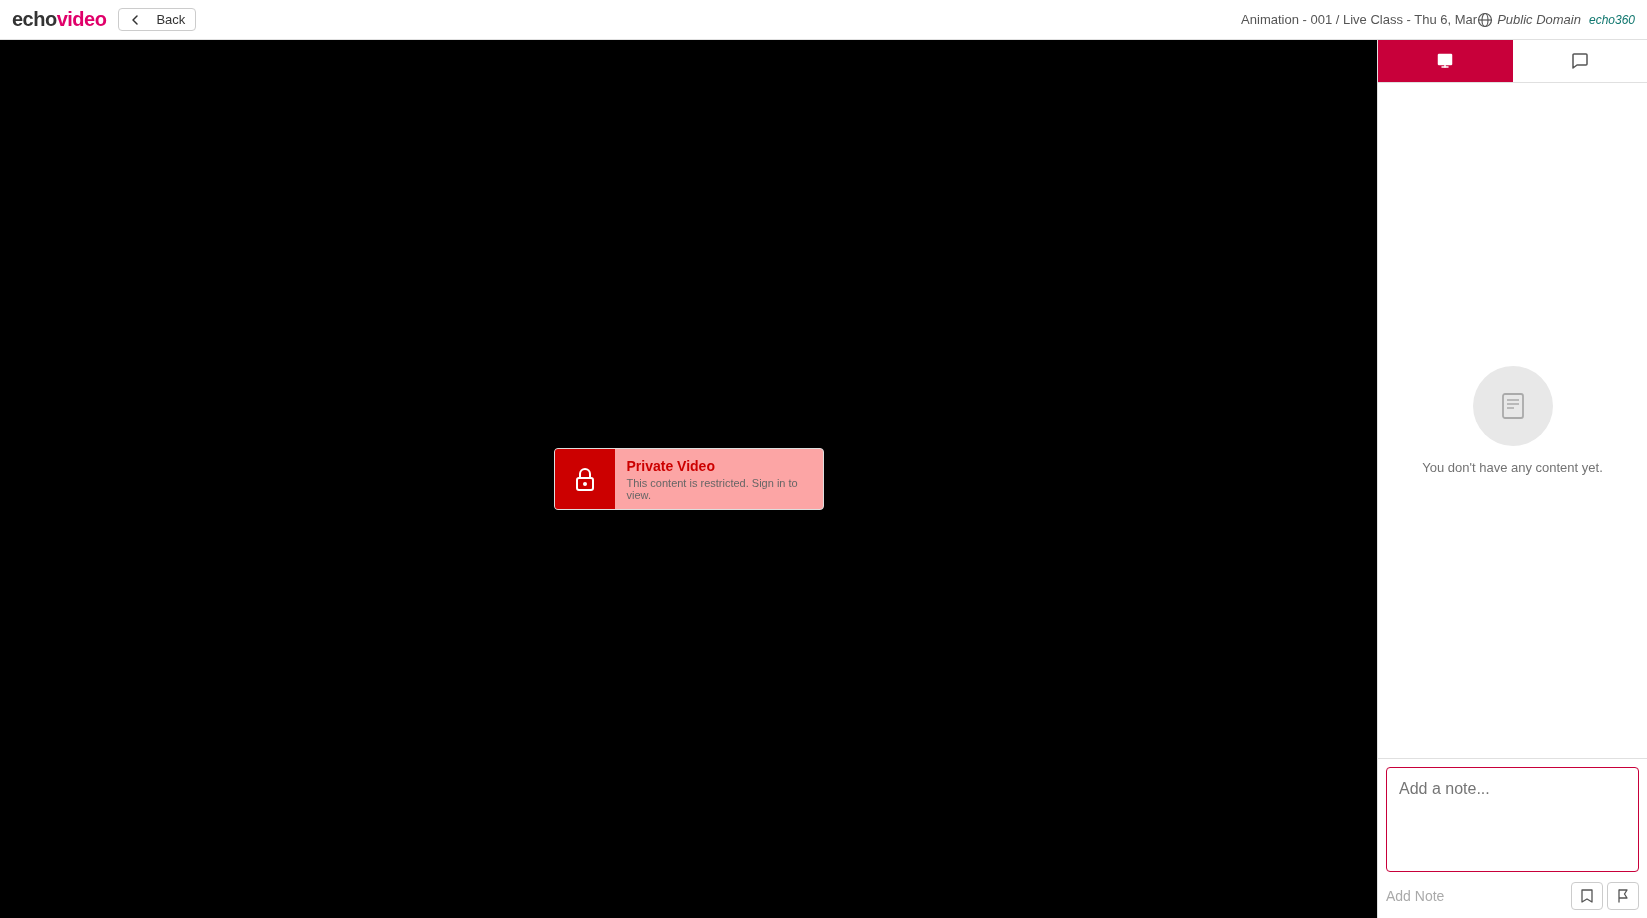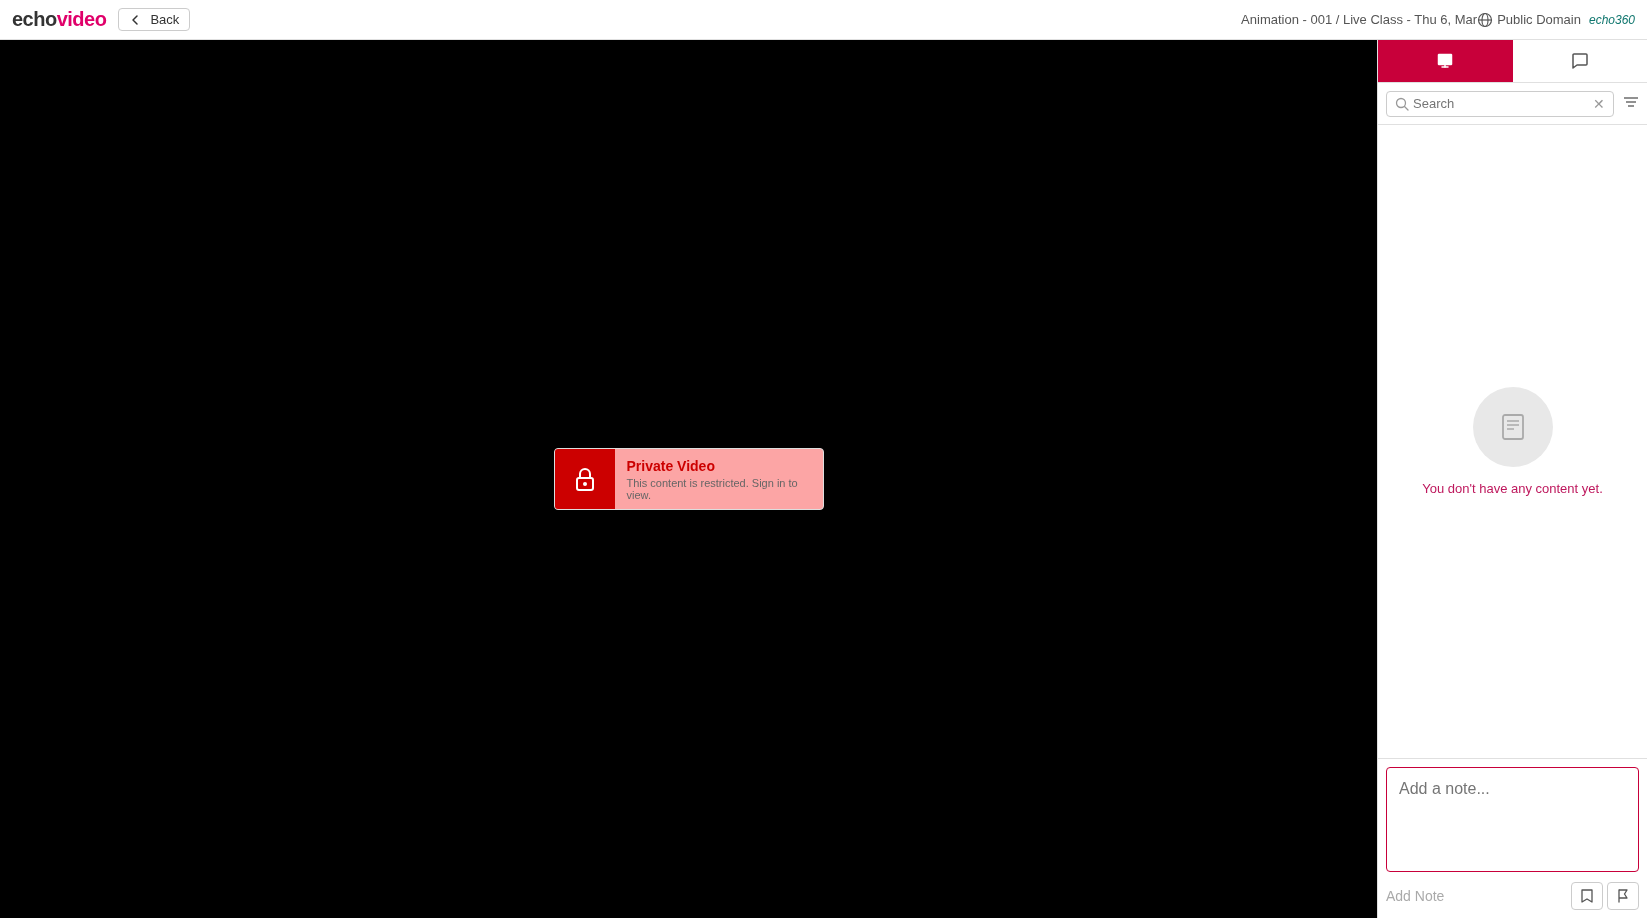--- a/index.html
+++ b/index.html
@@ -19,21 +19,21 @@
       font-size: 20px;
       font-weight: 700;
       letter-spacing: -0.5px;
       margin-right: 12px;
     }
     .logo-echo { color: #333; }
     .logo-video { color: #e0006a; }
     .back-button {
       display: flex;
       align-items: center;
-      gap: 9px;
+      gap: 15px;
       border: 1px solid #ccc;
       border-radius: 4px;
       padding: 3px 10px;
       font-size: 13px;
       cursor: pointer;
       background: #fff;
       color: #333;
       margin-right: 14px;
     }
     .breadcrumb-text {
@@ -46,20 +46,21 @@
       display: flex;
       align-items: center;
       gap: 8px;
     }
     .public-domain {
       display: flex;
       align-items: center;
       gap: 4px;
       font-size: 13px;
       color: #555;
+      font-style: italic;
     }
     .echo360-logo {
       font-size: 12px;
       color: #0f766e;
       font-style: italic;
     }
 
     
     .main-content {
       display: flex;
@@ -197,21 +198,21 @@
       width: 80px;
       height: 80px;
       border-radius: 50%;
       background: #e8e8e8;
       display: flex;
       align-items: center;
       justify-content: center;
     }
     .empty-text {
       font-size: 13px;
-      color: #be185d;
+      color: #737373;
       text-align: center;
     }
 
     
     .panel-content::-webkit-scrollbar { width: 8px; }
     .panel-content::-webkit-scrollbar-track { background: #f5f5f5; }
     .panel-content::-webkit-scrollbar-thumb { background: #ccc; border-radius: 4px; }
 
     
     .note-area {
@@ -321,38 +322,20 @@
           <line x1="10" y1="14" x2="10" y2="16" stroke="white" stroke-width="1.5" stroke-linecap="round"></line>
         </svg>
       </button>
       <button class="panel-tab">
         <svg width="20" height="20" viewBox="0 0 20 20" fill="none">
           <path d="M3 4C3 3.45 3.45 3 4 3H16C16.55 3 17 3.45 17 4V13C17 13.55 16.55 14 16 14H7L3 17V4Z" stroke="#555" stroke-width="1.5" stroke-linejoin="round"></path>
         </svg>
       </button>
     </div>
 
-    <div class="search-bar">
-      <div class="search-input-wrapper">
-        <svg width="14" height="14" viewBox="0 0 14 14" fill="none">
-          <circle cx="6" cy="6" r="4.5" stroke="#999" stroke-width="1.3"></circle>
-          <line x1="9.5" y1="9.5" x2="13" y2="13" stroke="#999" stroke-width="1.3" stroke-linecap="round"></line>
-        </svg>
-        <input class="search-input" type="text" placeholder="Search" style="">
-        <span class="search-x">✕</span>
-      </div>
-      <button class="filter-icon-btn">
-        <svg width="18" height="18" viewBox="0 0 18 18" fill="none">
-          <line x1="2" y1="5" x2="16" y2="5" stroke="#555" stroke-width="1.3"></line>
-          <line x1="4" y1="9" x2="14" y2="9" stroke="#555" stroke-width="1.3"></line>
-          <line x1="6" y1="13" x2="12" y2="13" stroke="#555" stroke-width="1.3"></line>
-        </svg>
-      </button>
-
-    </div>
 
     <div class="panel-content">
       <div class="empty-state">
         <div class="empty-icon-circle">
           <svg width="36" height="36" viewBox="0 0 36 36" fill="none">
             <rect x="8" y="6" width="20" height="24" rx="2" stroke="#aaa" stroke-width="1.8"></rect>
             <line x1="12" y1="12" x2="24" y2="12" stroke="#aaa" stroke-width="1.5"></line>
             <line x1="12" y1="16" x2="24" y2="16" stroke="#aaa" stroke-width="1.5"></line>
             <line x1="12" y1="20" x2="19" y2="20" stroke="#aaa" stroke-width="1.5"></line>
           </svg>

